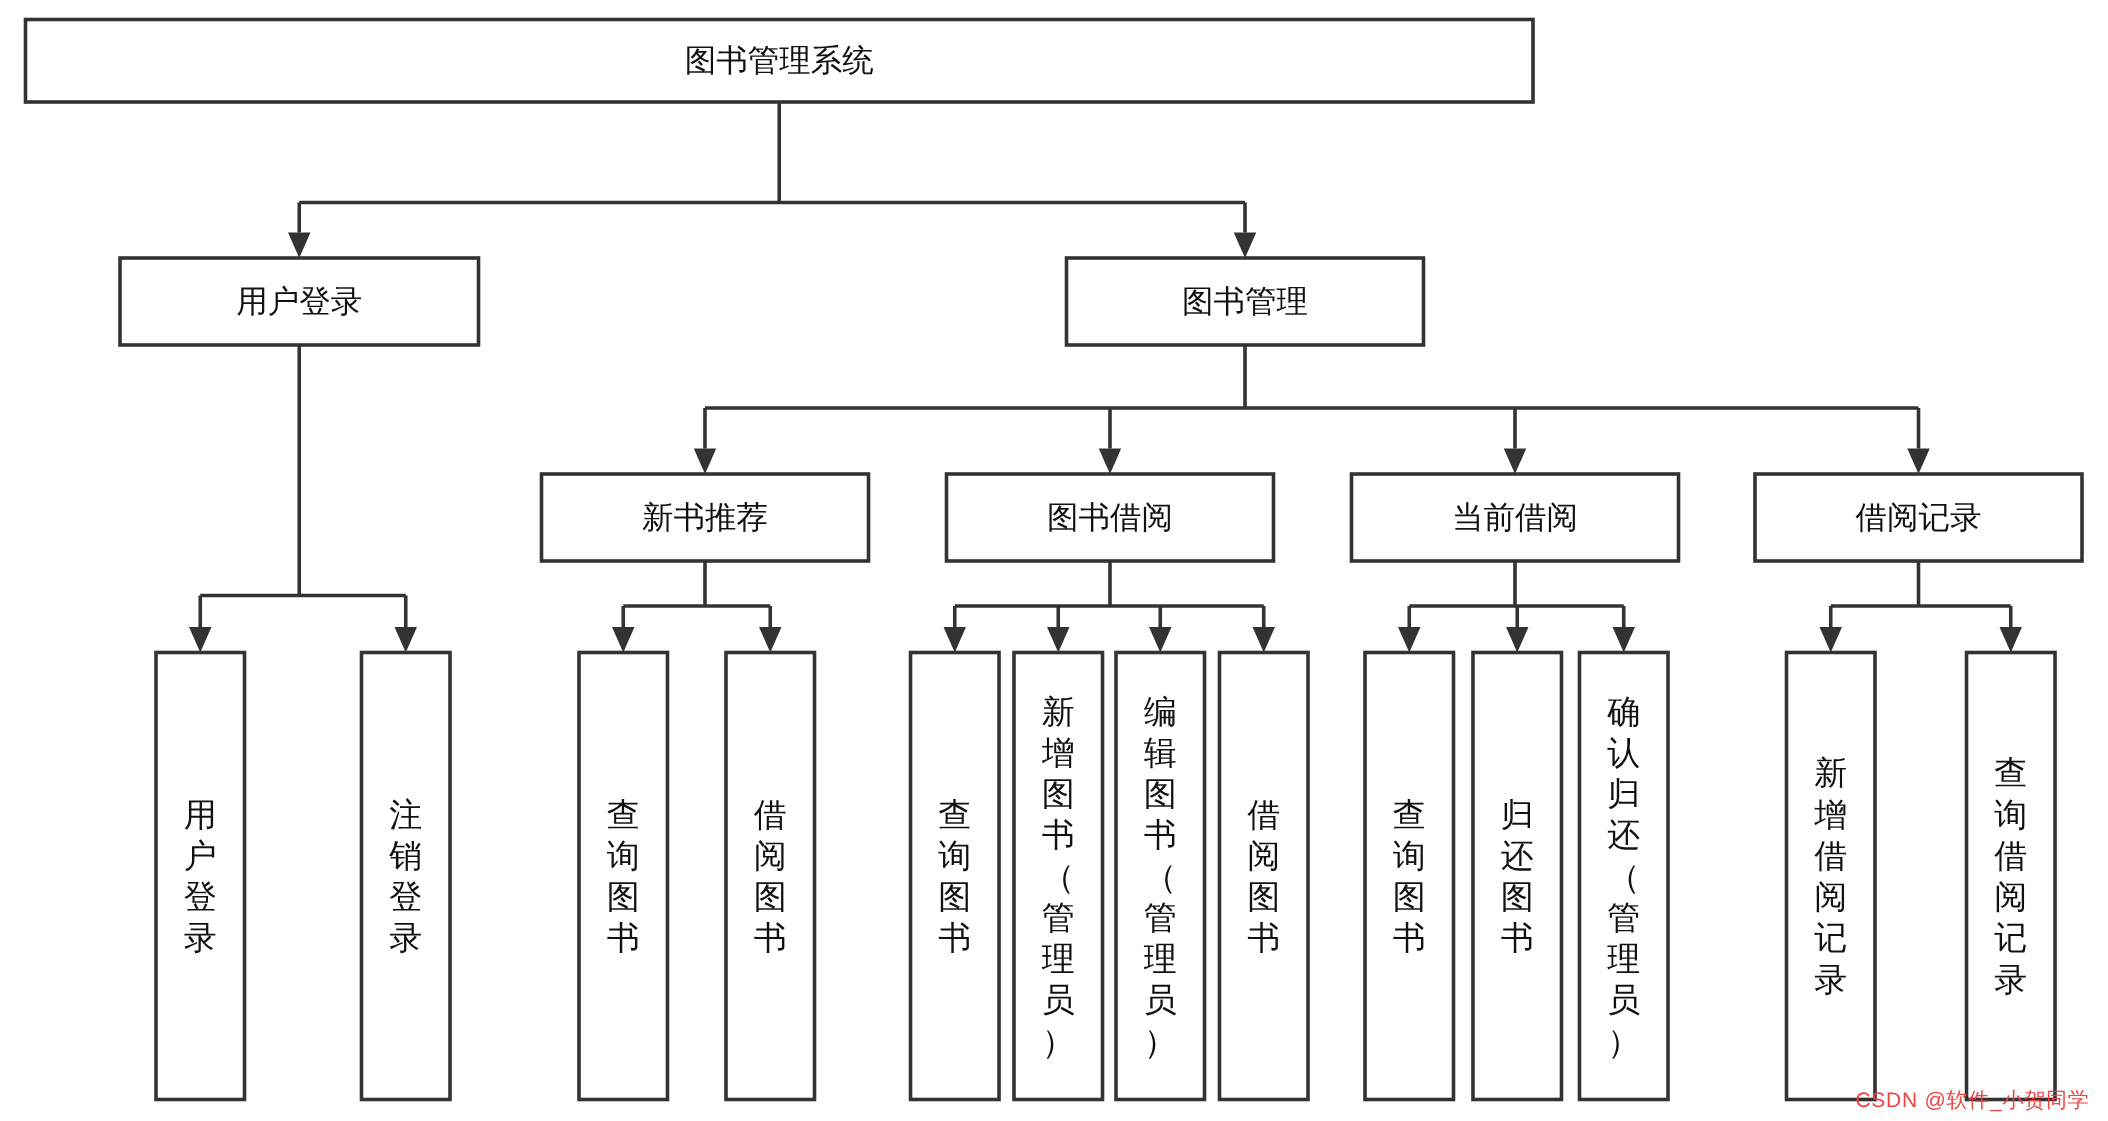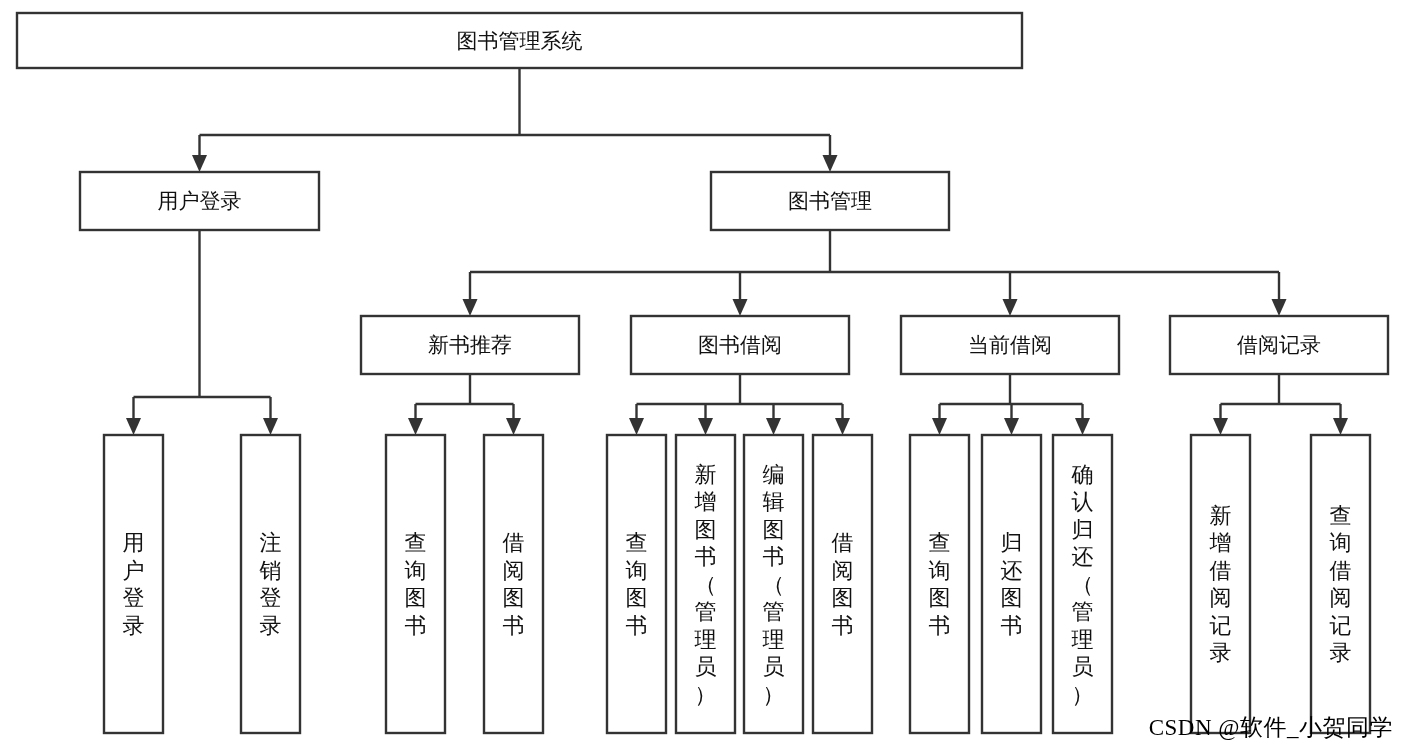--- a/index.html
+++ b/index.html
@@ -51,23 +51,23 @@
     fill: none;
   }
   .arrowhead {
     fill: #333333;
     stroke: none;
   }
   .watermark {
     position: absolute;
     right: 12px;
     bottom: 4px;
-    font-family: Liberation Serif, serif;
-    font-size: 23px;
-    color: #000000;
+    font-family: Liberation Sans, sans-serif;
+    font-size: 14px;
+    color: #ef4444;
     white-space: nowrap;
     letter-spacing: 0.5px;
   }
 </style>
 </head>
 <body>
 
 <div id="diagram-root">
   <svg class="diagram" viewBox="0 0 1405 747">
     <g id="connectors-layer">

